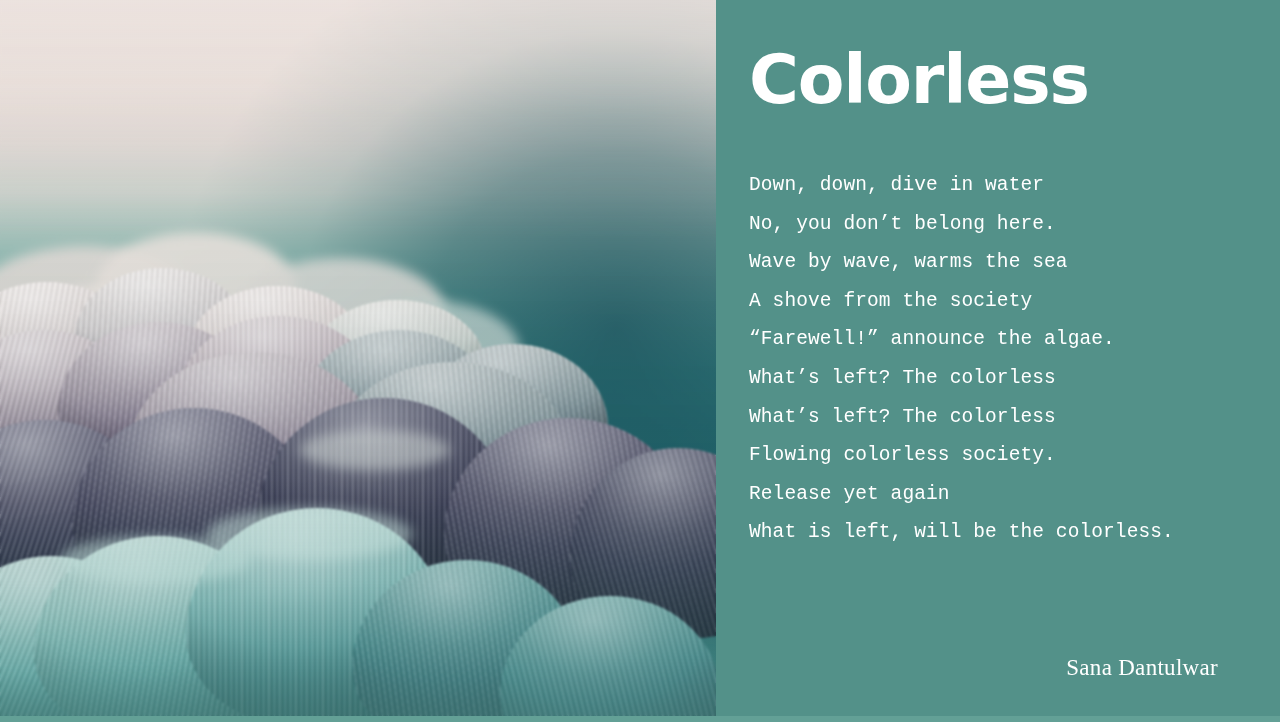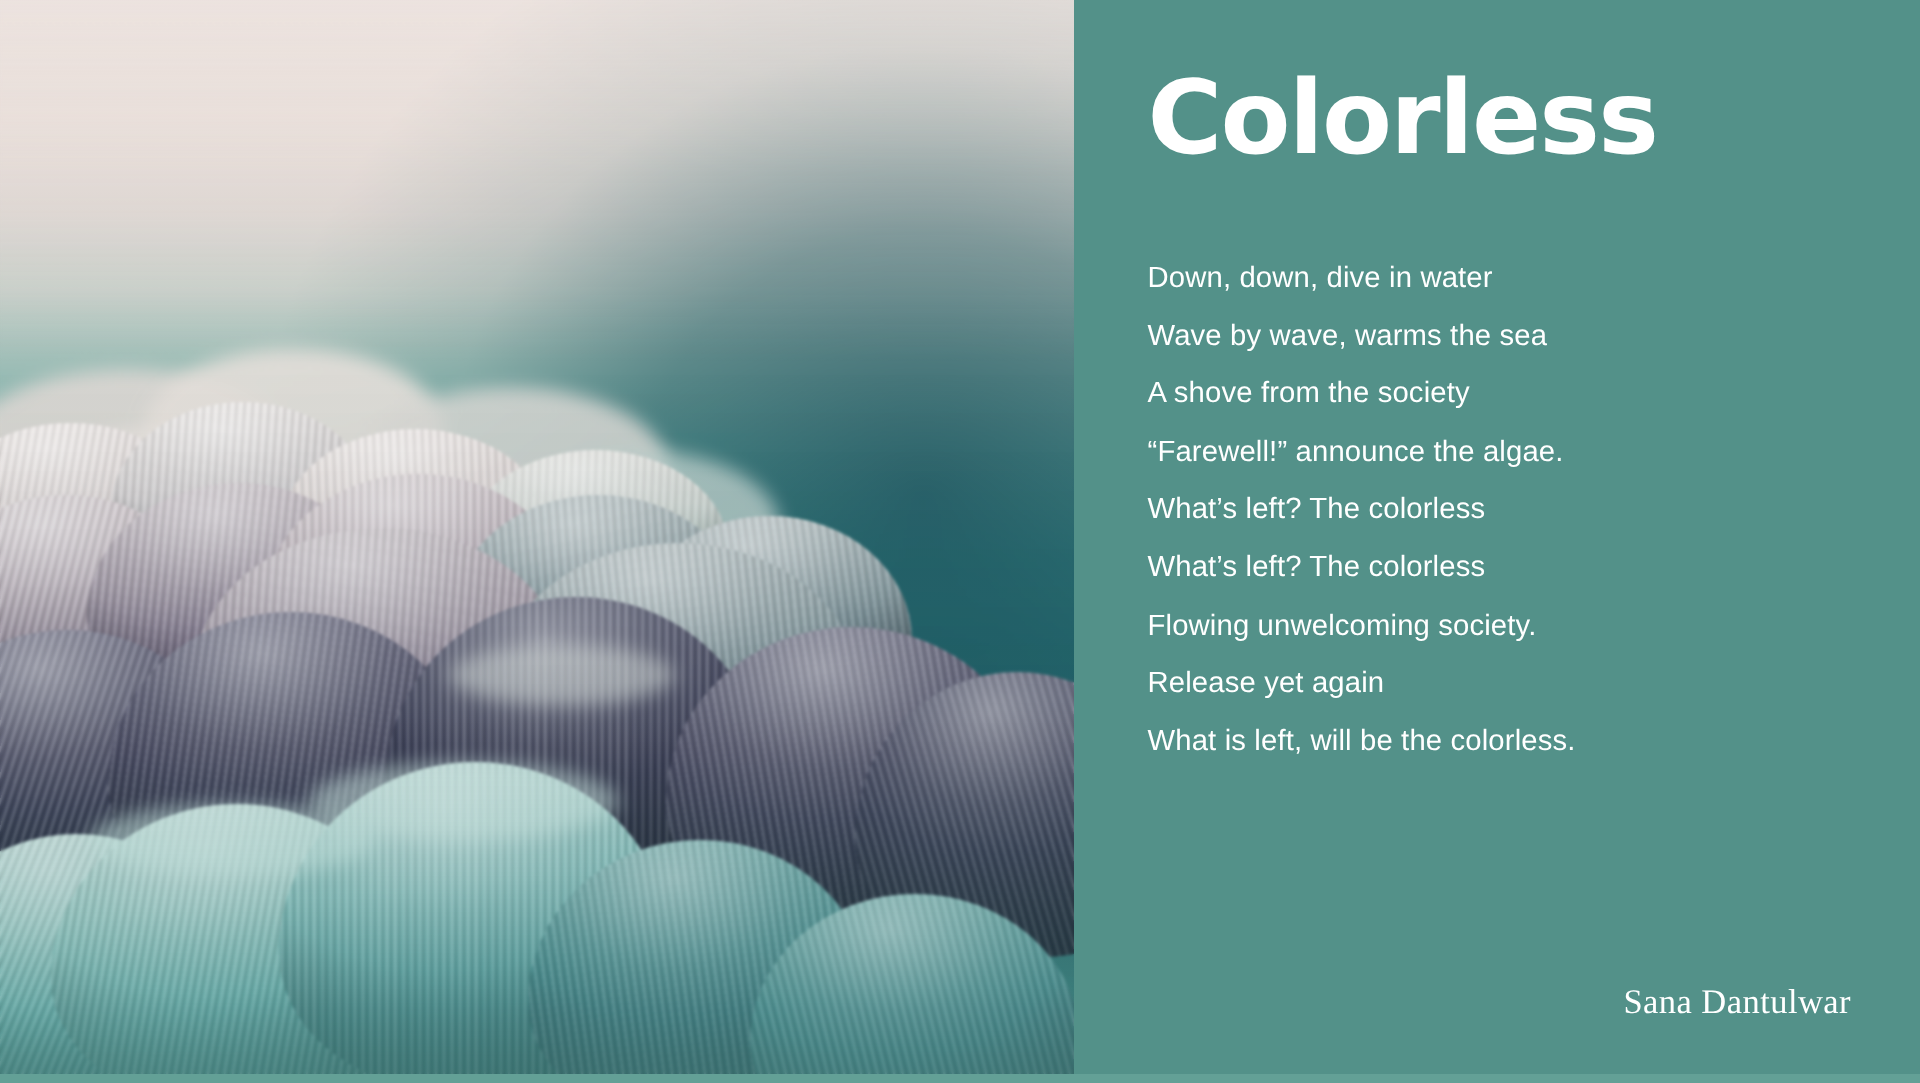--- a/index.html
+++ b/index.html
@@ -158,21 +158,21 @@
   .photo-blur-soft {
     position: absolute;
     inset: 0;
     backdrop-filter: blur(1.2px);
     z-index: 19;
   }
 
   
   .content {
     position: absolute;
-    left: 765px;
+    left: 749px;
     top: 0;
     width: 500px;
     height: 530px;
     z-index: 12;
   }
 
   .title {
     position: absolute;
     left: 0;
     top: 46px;
@@ -186,21 +186,21 @@
   }
 
   .poem {
     position: absolute;
     left: 0;
     top: 166px;
     width: 470px;
   }
 
   .poem-line {
-    font-family: Liberation Sans, sans-serif;
+    font-family: Liberation Mono, monospace;
     font-size: 19.5px;
     line-height: 38.6px;
     color: #ffffff;
     white-space: nowrap;
     letter-spacing: 0.1px;
   }
 
   .author {
     position: absolute;
     right: 31px;
@@ -267,26 +267,27 @@
       <div class="photo-haze"></div>
     </div>
   </div>
 
   <div class="content">
 
     <div class="title">Colorless</div>
 
     <div class="poem">
       <div class="poem-line">Down, down, dive in water</div>
+      <div class="poem-line">No, you don’t belong here.</div>
       <div class="poem-line">Wave by wave, warms the sea</div>
       <div class="poem-line">A shove from the society</div>
       <div class="poem-line">“Farewell!” announce the algae.</div>
       <div class="poem-line">What’s left? The colorless</div>
       <div class="poem-line">What’s left? The colorless</div>
-      <div class="poem-line">Flowing unwelcoming society.</div>
+      <div class="poem-line">Flowing colorless society.</div>
       <div class="poem-line">Release yet again</div>
       <div class="poem-line">What is left, will be the colorless.</div>
     </div>
 
     <div class="author">Sana Dantulwar</div>
   </div>
 
   <div class="bottom-strip"></div>
 </div>
 

